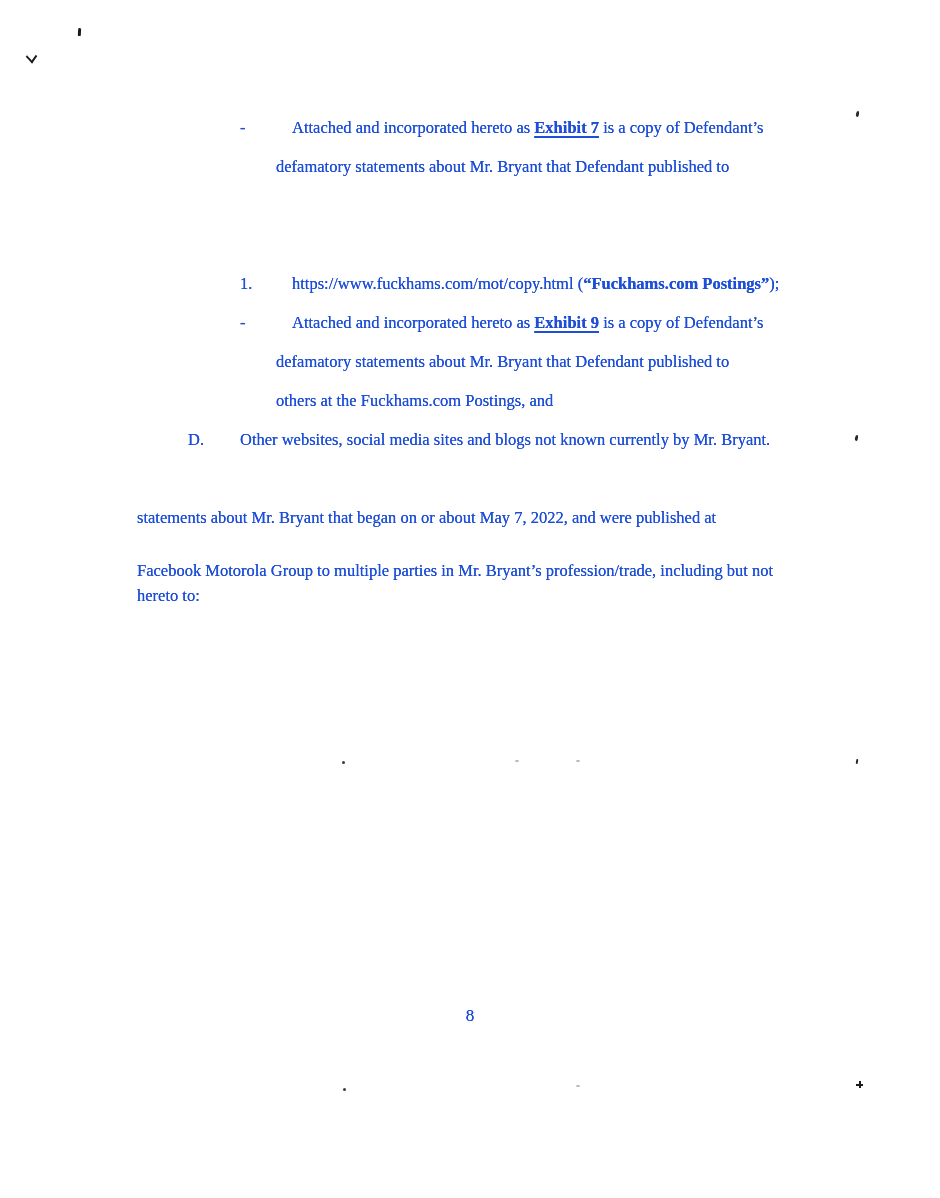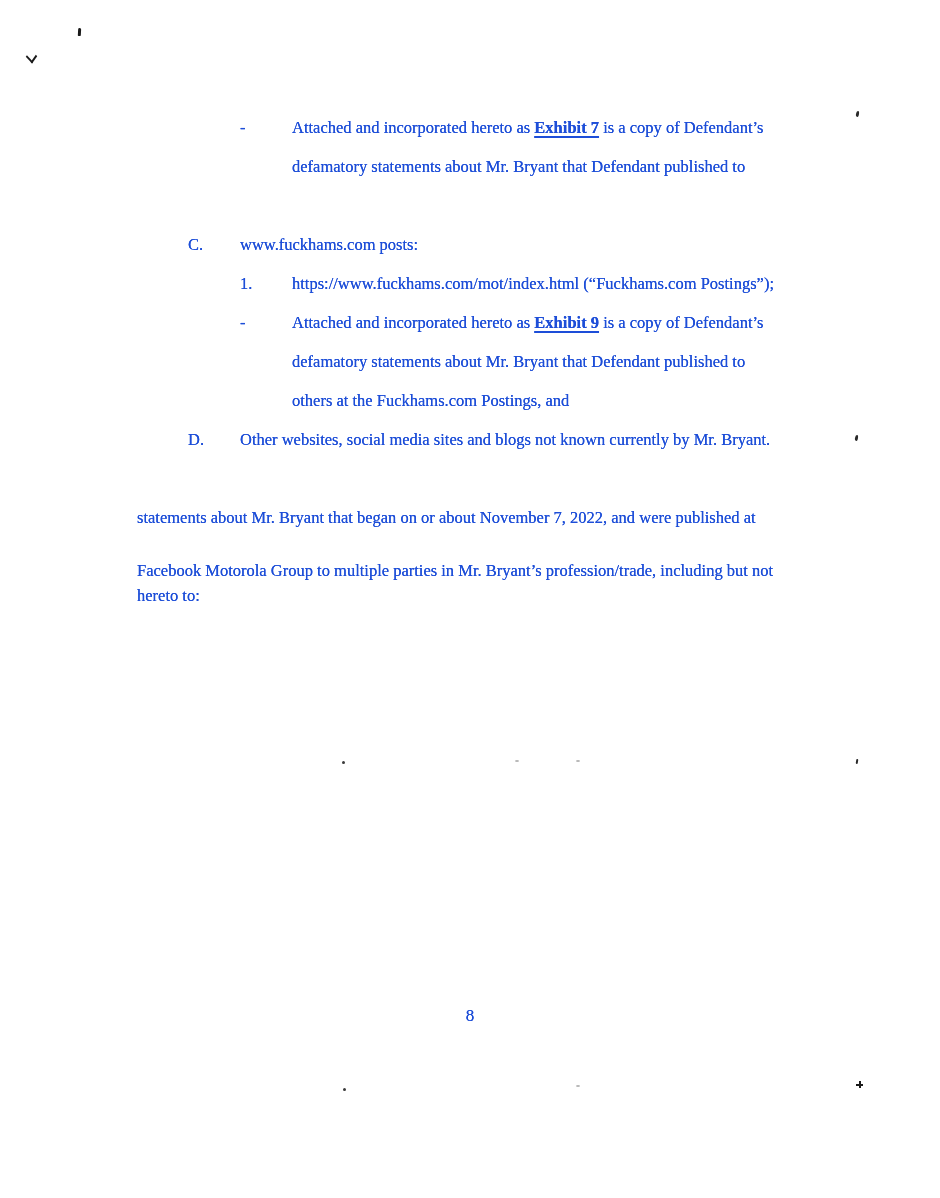--- a/index.html
+++ b/index.html
@@ -11,26 +11,26 @@
     font-size:16.5px;
     color:#161616;
     overflow:hidden;
     text-shadow:0 0 .4px currentColor; 
   }
   .row{position:absolute;white-space:nowrap;line-height:1.25;}
   .x137{left:137px}
   .x185{left:185px}
   .x188{left:188px}
   .x240{left:240px}
-  .x292{left:292px}
+  .x292{left:276px}
   .marker{display:inline-block;}
   .m52{width:52px}
   .m55{width:55px}
   .exh{font-weight:bold;text-decoration:underline;text-decoration-thickness:2px;text-underline-offset:3px;}
-  .b{font-weight:normal;}
+  .b{font-weight:bold;}
   .pageno{position:absolute;top:1006px;left:0;width:100%;text-align:center;font-size:17px;}
   
   .art{position:absolute;display:block;}
   .art-tick{width:3px;height:8px;background:#1a1a1a;border-radius:2px 2px 1px 1px;transform:rotate(3deg);}
   .art-check{width:7px;height:7px;border-left:2px solid #1a1a1a;border-bottom:2px solid #1a1a1a;transform:rotate(-55deg) skewX(-12deg);}
   .art-apostrophe{width:3px;height:6px;background:#2a2a2a;border-radius:50% 50% 40% 60%/60% 60% 40% 40%;transform:rotate(12deg);}
   .art-dot{width:3px;height:3px;background:#3a3a3a;border-radius:50%;}
   .art-dot-faint{width:4px;height:2px;background:#b5b5b5;border-radius:50%;}
   .art-tick-small{width:2px;height:5px;background:#2a2a2a;border-radius:1px;transform:rotate(8deg);}
   .art-plus{width:7px;height:7px;}
@@ -40,39 +40,36 @@
 </head>
 <body>
 
 <div class="sheet" style="background: rgb(255, 255, 255); color: #1d4ed8;">
 
   <div class="row x240" style="top:118px">
     <span class="marker m52">-</span><span>Attached and incorporated hereto as </span><span class="exh">Exhibit 7</span><span> is a copy of Defendant’s</span>
   </div>
   <div class="row x292" style="top:157px">defamatory statements about Mr. Bryant that Defendant published to</div>
 
-  <div class="row x188" style="top:235px">
-    <span class="marker m52">C.</span><span>www.fuckhams.com posts:</span>
-  </div>
 
   <div class="row x240" style="top:274px">
-    <span class="marker m52">1.</span><span>https://www.fuckhams.com/mot/index.html (</span><span class="b">“Fuckhams.com Postings”</span><span>);</span>
+    <span class="marker m52">1.</span><span>https://www.fuckhams.com/mot/copy.html (</span><span class="b">“Fuckhams.com Postings”</span><span>);</span>
   </div>
 
   <div class="row x240" style="top:313px">
     <span class="marker m52">-</span><span>Attached and incorporated hereto as </span><span class="exh">Exhibit 9</span><span> is a copy of Defendant’s</span>
   </div>
   <div class="row x292" style="top:352px">defamatory statements about Mr. Bryant that Defendant published to</div>
   <div class="row x188" style="top:430px">
     <span class="marker m52">D.</span><span>Other websites, social media sites and blogs not known currently by Mr. Bryant.</span>
   </div>
 
   <div class="row x292" style="top:391px">others at the Fuckhams.com Postings, and</div>
 
-  <div class="row x137" style="top:508px">statements about Mr. Bryant that began on or about November 7, 2022, and were published at</div>
+  <div class="row x137" style="top:508px">statements about Mr. Bryant that began on or about May 7, 2022, and were published at</div>
   <div class="row x137" style="top:561px">Facebook Motorola Group to multiple parties in Mr. Bryant’s profession/trade, including but not</div>
   <div class="row x137" style="top:586px">hereto to:</div>
 
   <div class="pageno">8</div>
 
   <div>
       <span class="art art-tick" style="left: 78px; top: 28px;"></span>
       <span class="art art-check" style="left: 27px; top: 52px;"></span>
       <span class="art art-apostrophe" style="left: 856px; top: 111px;"></span>
       <span class="art art-apostrophe" style="left: 855px; top: 435px;"></span>

